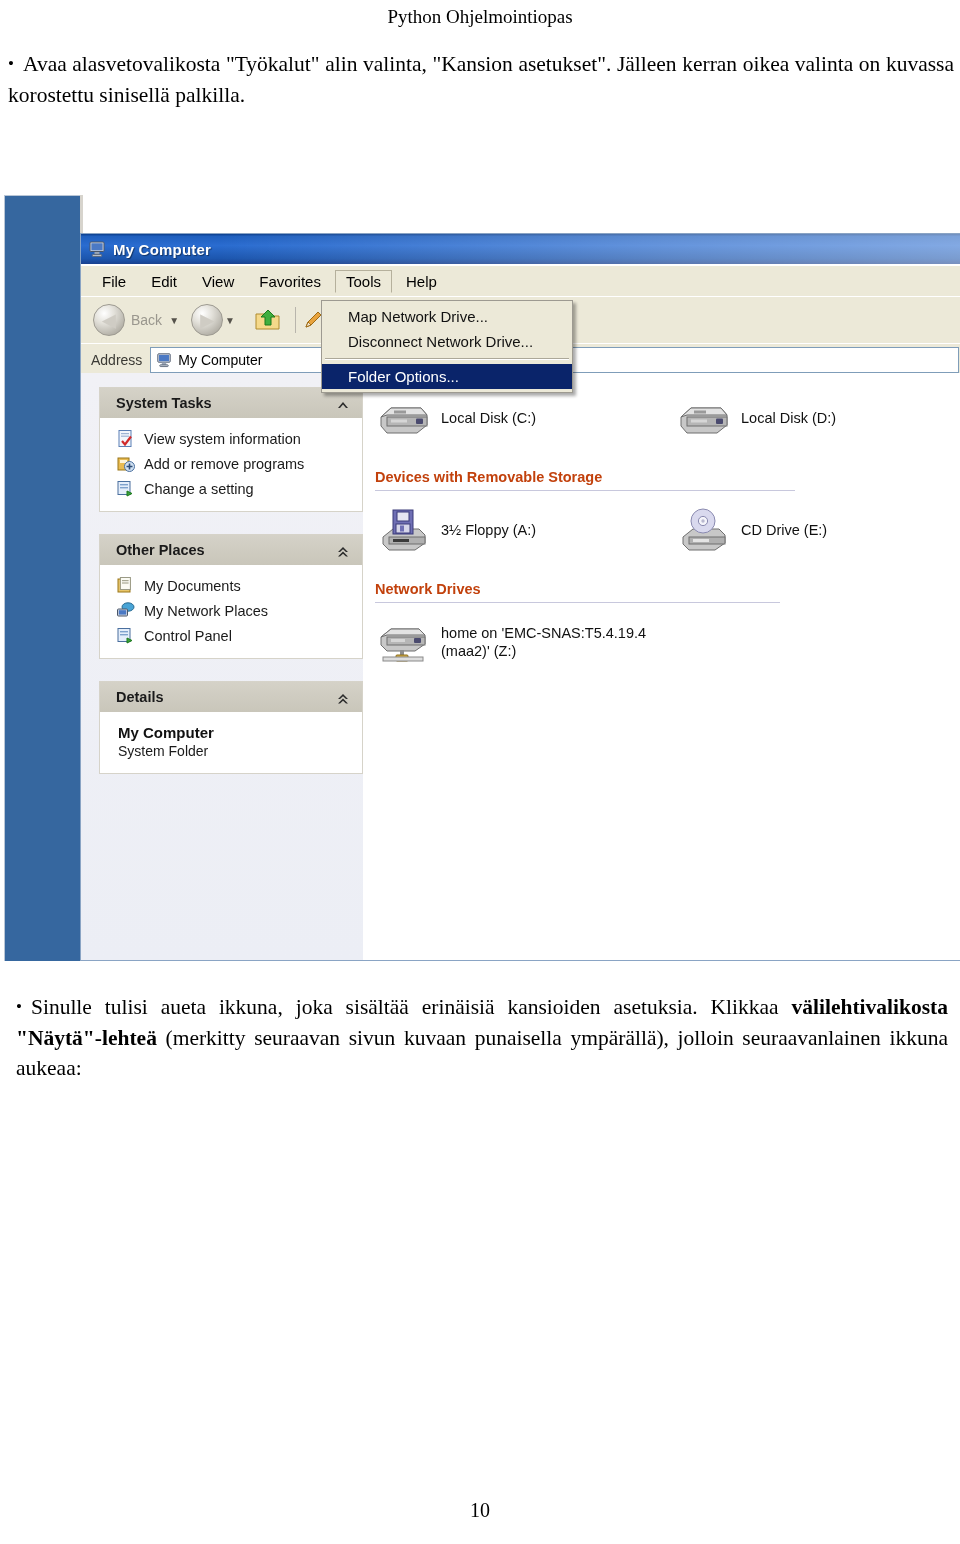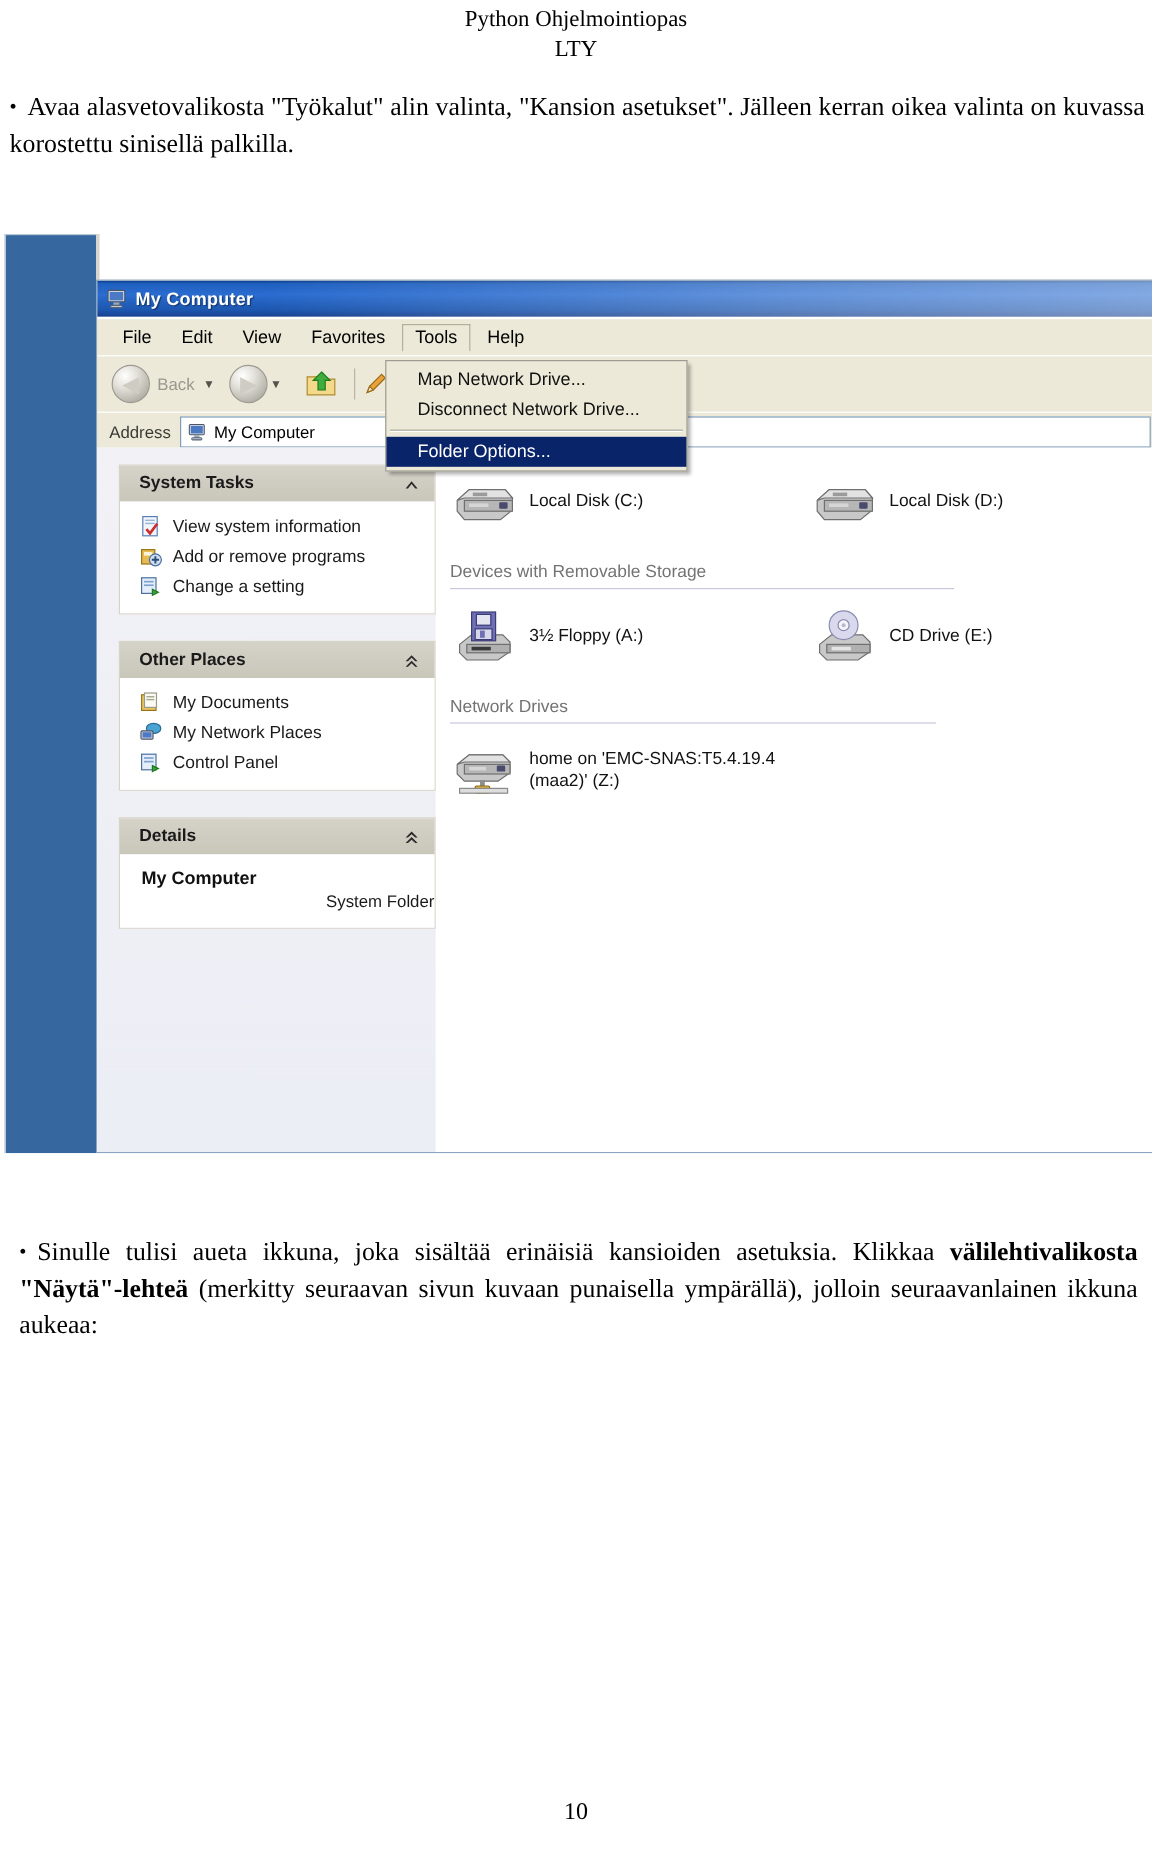--- a/index.html
+++ b/index.html
@@ -152,36 +152,36 @@
   .chev{width:14px;height:12px;position:relative;}
   .panel-body{padding:8px 0 10px 0;background:#ffffff;}
   .row{display:flex;align-items:center;padding:3px 0 3px 16px;}
   .row .ri{width:19px;height:19px;margin-right:9px;position:relative;flex:none;}
   .row .rl{
     font-family:"Liberation Sans", sans-serif;font-size:14.5px;color:#1a1a1a;
     white-space:nowrap;
   }
   .det-body{padding:12px 0 14px 18px;background:#ffffff;}
   .det-t{font-family:"Liberation Sans", sans-serif;font-size:15px;font-weight:bold;color:#111;}
-  .det-s{font-family:"Liberation Sans", sans-serif;font-size:14px;color:#1a1a1a;margin-top:2px;text-align:right;}
+  .det-s{font-family:"Liberation Sans", sans-serif;font-size:14px;color:#1a1a1a;margin-top:2px;}
 
   .content{flex:1;padding:22px 0 0 12px;position:relative;}
   .grid{display:flex;}
   .cell{width:300px;display:flex;align-items:center;}
   .cell .ci{width:58px;height:48px;position:relative;flex:none;margin-right:8px;}
   .cell .cl{
     font-family:"Liberation Sans", sans-serif;font-size:14.5px;color:#111;
     line-height:1.22;
   }
   .sec{
     margin:26px 0 0 0;padding-bottom:5px;width:420px;
     border-bottom:1px solid #c8c8dd;
   }
   .sec-t{
-    font-family:"Liberation Sans", sans-serif;font-size:14.5px;font-weight:normal;color:#737373;
+    font-family:"Liberation Sans", sans-serif;font-size:14.5px;font-weight:bold;color:#c2410c;
   }
   .sec.wide{width:405px;}
   .gridgap{margin-top:16px;}
 
   
   .dropdown{
     position:absolute;left:240px;top:66px;width:250px;
     background:#ece9d8;border:1px solid #9d9a91;
     box-shadow:3px 3px 3px rgba(0,0,0,.33);
     z-index:50;padding:3px 0 3px 0;
@@ -198,21 +198,20 @@
   .pgnum{
     position:absolute;left:0;right:0;bottom:22px;text-align:center;
     font-family:"Liberation Serif", serif;font-size:20px;color:#000;
   }
 </style>
 </head>
 <body>
 
 <div class="doc-header">
   <div class="line">Python Ohjelmointiopas</div>
-  <div class="line">LTY</div>
 </div>
 
 <div class="para p-top">
   <span class="bullet">•</span><span>Avaa alasvetovalikosta "Työkalut" alin valinta, "Kansion asetukset". Jälleen kerran oikea valinta on kuvassa korostettu sinisellä palkilla.</span>
 </div>
 
 <div class="shot">
 
   <div class="desktop"></div>
   <div class="desktop-edge"></div>
@@ -495,17 +494,17 @@
     <div class="dropdown">
       <div class="dd-item">Map Network Drive...</div>
       <div class="dd-item">Disconnect Network Drive...</div>
       <div class="dd-sep"></div>
       <div class="dd-item hl">Folder Options...</div>
     </div>
 
   </div>
 </div>
 
-<div class="para p-bottom" style="position:absolute;left:8px;right:6px;top:1028px;">
+<div class="para p-bottom" style="position:absolute;left:8px;right:6px;top:992px;">
   <span class="bullet">•</span><span>Sinulle tulisi aueta ikkuna, joka sisältää erinäisiä kansioiden asetuksia. Klikkaa </span><b>välilehtivalikosta "Näytä"-lehteä</b><span> (merkitty seuraavan sivun kuvaan punaisella ympärällä), jolloin seuraavanlainen ikkuna aukeaa:</span>
 </div>
 
 <div class="pgnum">10</div>
 
 </body></html>

